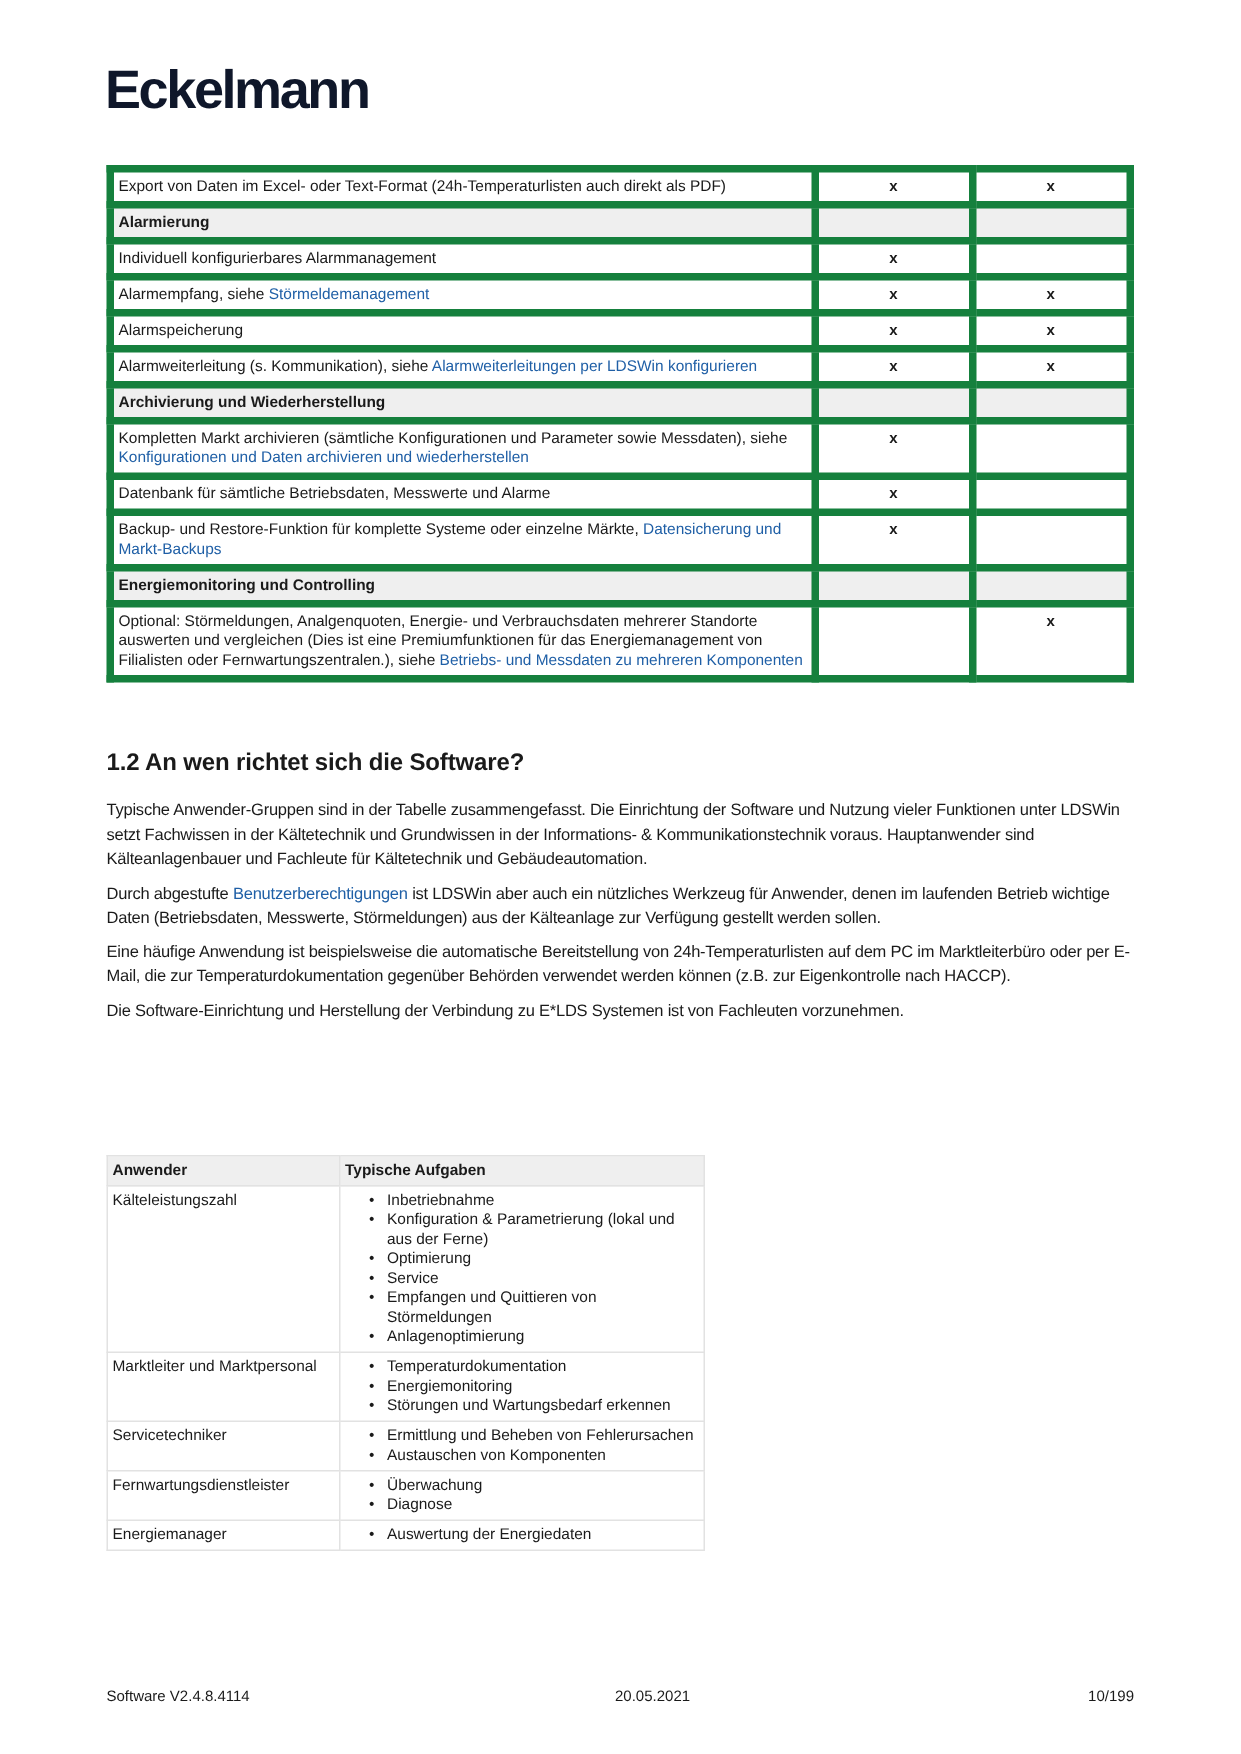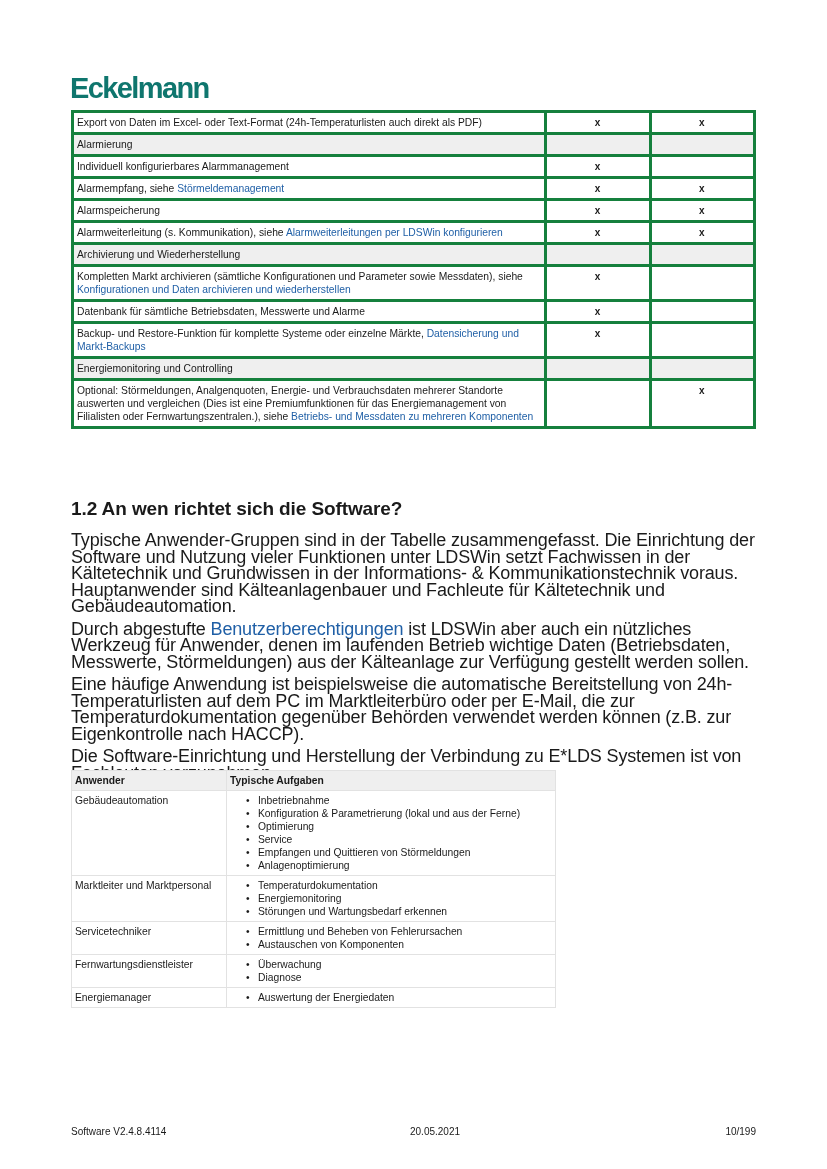--- a/index.html
+++ b/index.html
@@ -1,34 +1,34 @@
 <!DOCTYPE html>
 <html><head>
 <meta charset="utf-8">
 <style>
   html, body { margin: 0; padding: 0; background: #ffffff; }
   body { width: 827px; height: 1169px; position: relative; overflow: hidden;
          font-family: "Liberation Sans", sans-serif; color: #1a1a1a; }
   .logo { position: absolute; left: 70px; top: 40px; font-family: "Liberation Sans", sans-serif;
-          font-weight: bold; font-size: 29px; letter-spacing: -1.6px; color: #0f766e; line-height: 40px; margin-top: 28px; }
+          font-weight: bold; font-size: 36px; letter-spacing: -1.6px; color: #0f172a; line-height: 40px; }
   a.link { color: #1f5fa6; text-decoration: none; }
 
   table.feat { position: absolute; left: 71px; top: 110px; width: 685px; border-collapse: collapse;
                font-size: 10.3px; line-height: 13px; }
-  table.feat td { border: 3px solid #15803d; padding: 3px 4px 3px 3px; vertical-align: top; }
+  table.feat td { border: 5px solid #15803d; padding: 3px 4px 3px 3px; vertical-align: top; }
   table.feat td.c1 { width: 470px; }
   table.feat td.cx { width: 96px; text-align: center; font-weight: bold; font-size: 10px; }
-  table.feat tr.head td { background: #efefef; font-weight: normal; }
+  table.feat tr.head td { background: #efefef; font-weight: bold; }
   table.feat tr.row td { background: #ffffff; }
 
   .section { position: absolute; left: 71px; width: 690px; }
-  h2 { margin: 0; font-size: 19px; font-weight: bold; line-height: 18px; letter-spacing: -0.1px; }
-  p { margin: 0 0 6px 0; font-size: 18px; line-height: 16.5px; letter-spacing: -0.15px; }
+  h2 { margin: 0; font-size: 16px; font-weight: bold; line-height: 18px; letter-spacing: -0.1px; }
+  p { margin: 0 0 6px 0; font-size: 11px; line-height: 16.5px; letter-spacing: -0.15px; }
 
-  table.users { position: absolute; left: 71px; top: 770px; width: 485px; border-collapse: collapse;
+  table.users { position: absolute; left: 71px; top: 770px; width: 399px; border-collapse: collapse;
                 font-size: 10.3px; line-height: 13px; }
   table.users td, table.users th { border: 1px solid #e2e2e2; padding: 3px 3px 3px 3px; vertical-align: top; text-align: left; }
   table.users th { background: #efefef; font-weight: bold; }
   table.users td.role { width: 148px; }
   table.users ul { margin: 0; padding: 0 0 0 0; list-style: none; }
   table.users li { padding-left: 28px; position: relative; }
   table.users li::before { content: "\2022"; position: absolute; left: 16px; top: 0; }
 
   .footer { position: absolute; top: 1124px; font-size: 10px; line-height: 16px; }
 </style>
@@ -115,21 +115,21 @@
 
 <table class="users">
   <thead>
     <tr>
       <th>Anwender</th>
       <th>Typische Aufgaben</th>
     </tr>
   </thead>
   <tbody id="users-body">
       <tr>
-        <td class="role">Gebäudeautomation</td>
+        <td class="role">Kälteleistungszahl</td>
         <td>
           <ul>
             <li>Inbetriebnahme</li>
             <li>Konfiguration &amp; Parametrierung (lokal und aus der Ferne)</li>
             <li>Optimierung</li>
             <li>Service</li>
             <li>Empfangen und Quittieren von Störmeldungen</li>
             <li>Anlagenoptimierung</li>
           </ul>
         </td>

